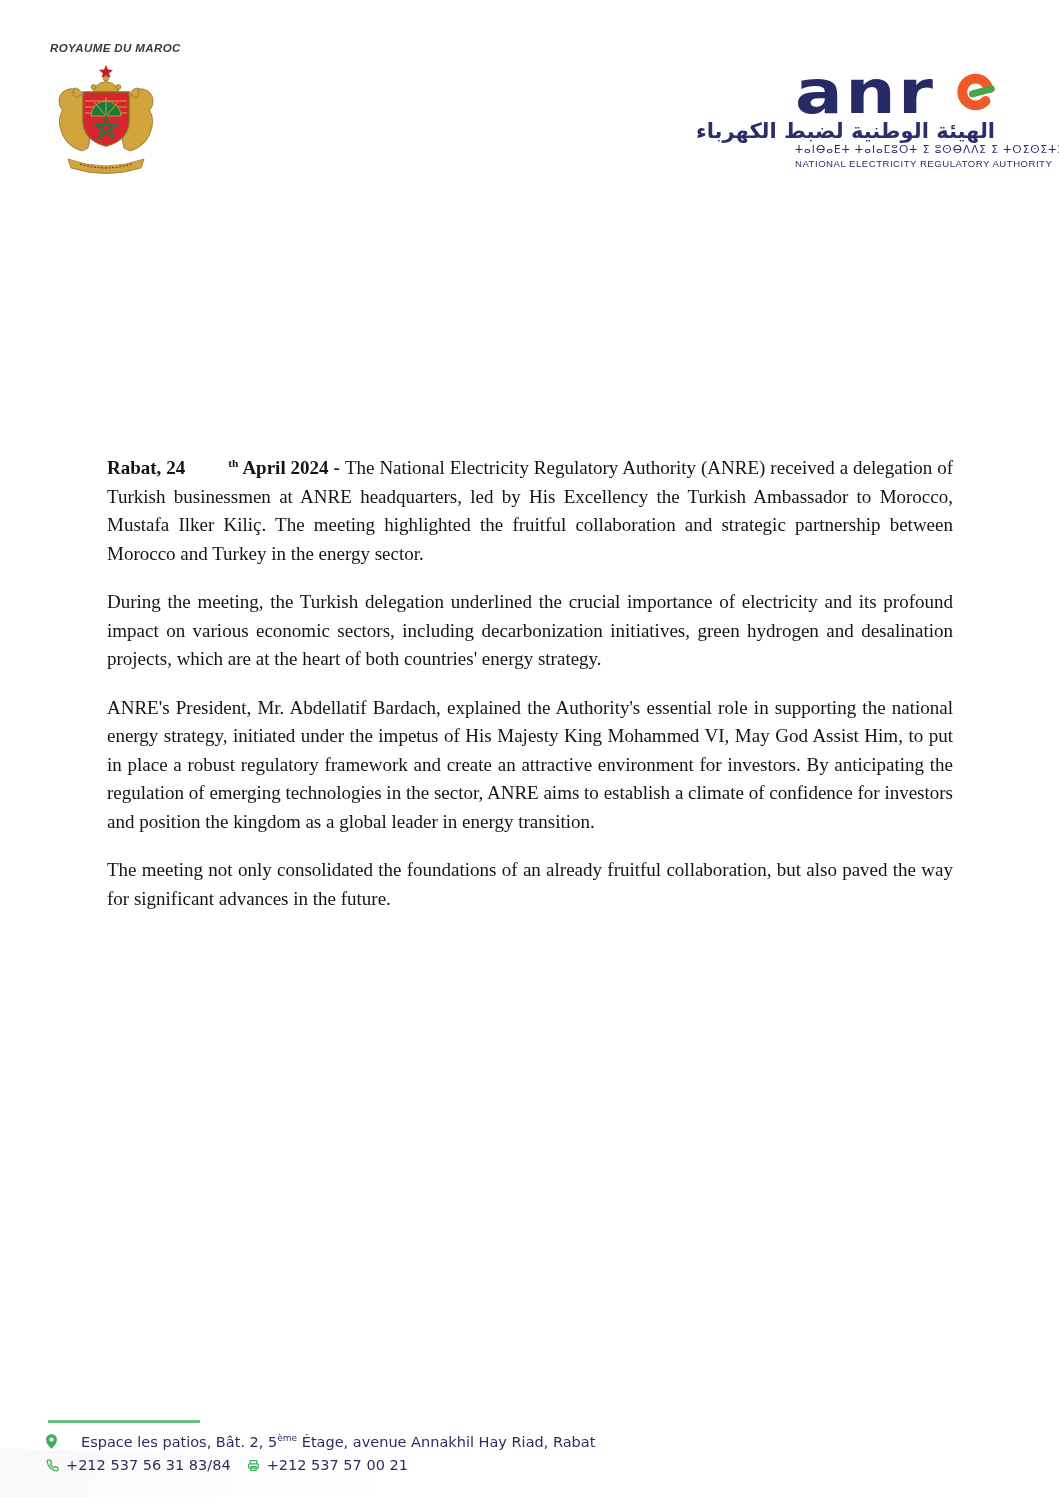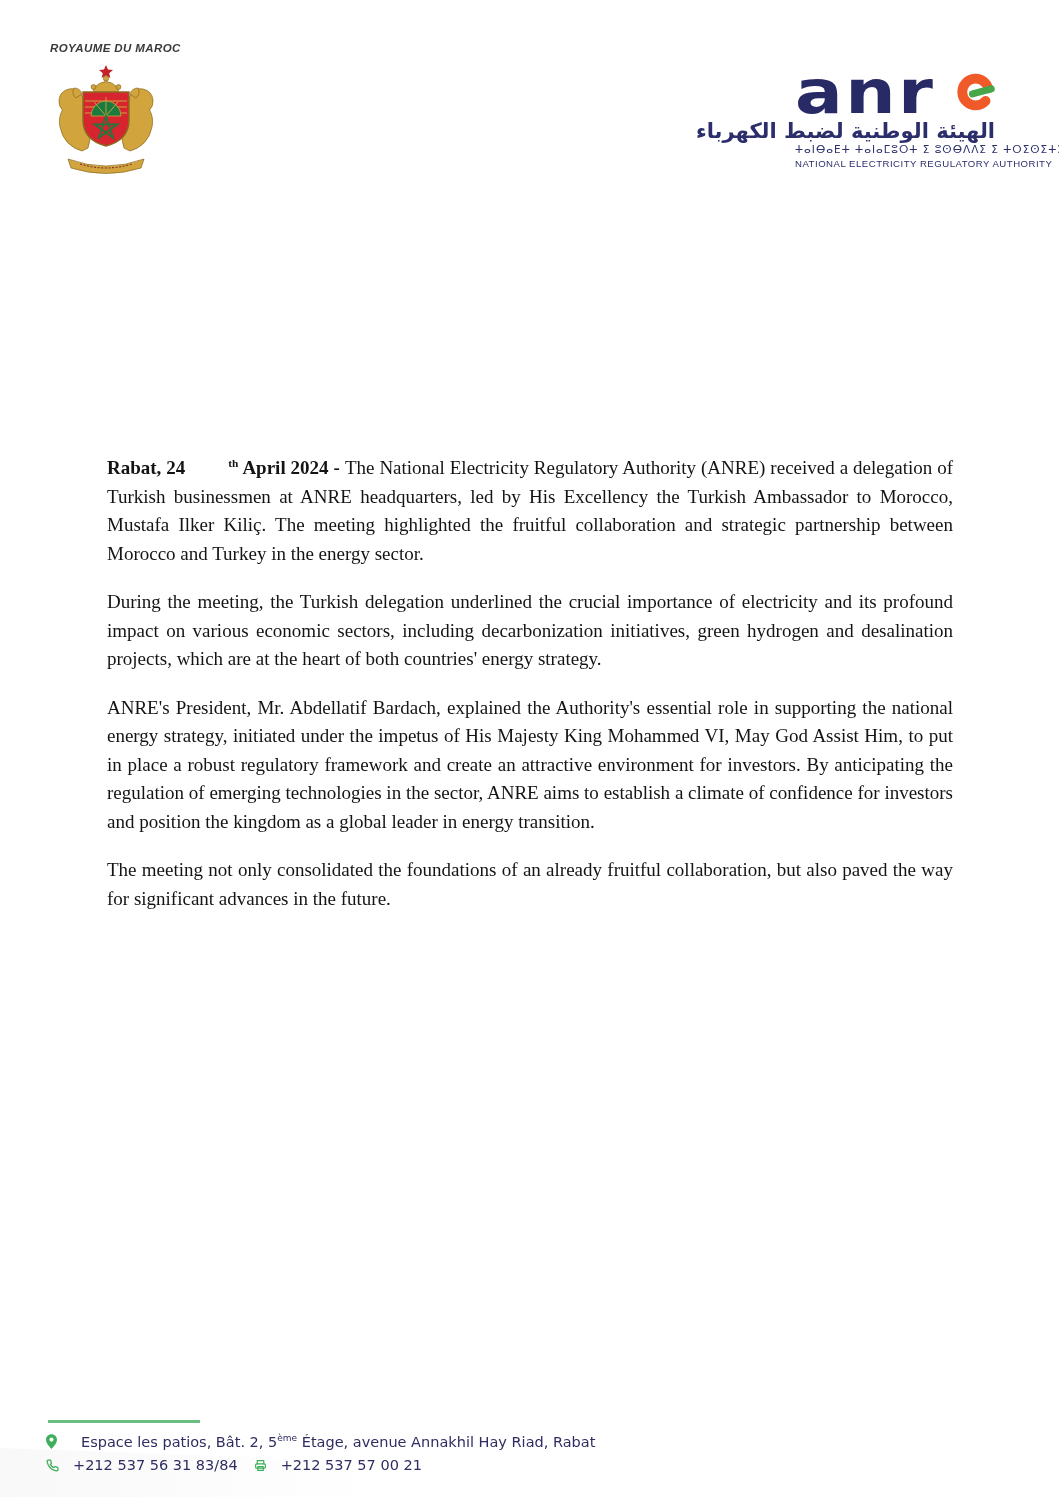--- a/index.html
+++ b/index.html
@@ -58,21 +58,21 @@
   .content b { font-weight:bold; }
 
   
   .footer-divider { position:absolute; left:48px; top:1420px; width:152px; height:3px; background:#6cbf84; }
   .footer-row {
     position:absolute; display:flex; align-items:center; gap:24px;
     font-family:"DejaVu Sans", sans-serif; font-size:14.5px; color:#2e2d62;
   }
   .footer-address { left:46px; top:1433px; }
   .footer-contacts { left:46px; top:1457px; gap:8px; }
-  .footer-contacts .grp { display:flex; align-items:center; gap:14px; }
+  .footer-contacts .grp { display:flex; align-items:center; gap:7px; }
   .footer-contacts .grp + .grp { margin-left:8px; }
   .addr-sup { font-size:9px; vertical-align:super; }
   .website {
     position:absolute; right:57px; top:1496px;
     font-family:"DejaVu Sans", sans-serif; font-weight:bold;
     font-size:15.5px; color:#2e2d62;
   }
   .icon { display:inline-flex; align-items:center; }
 
   

